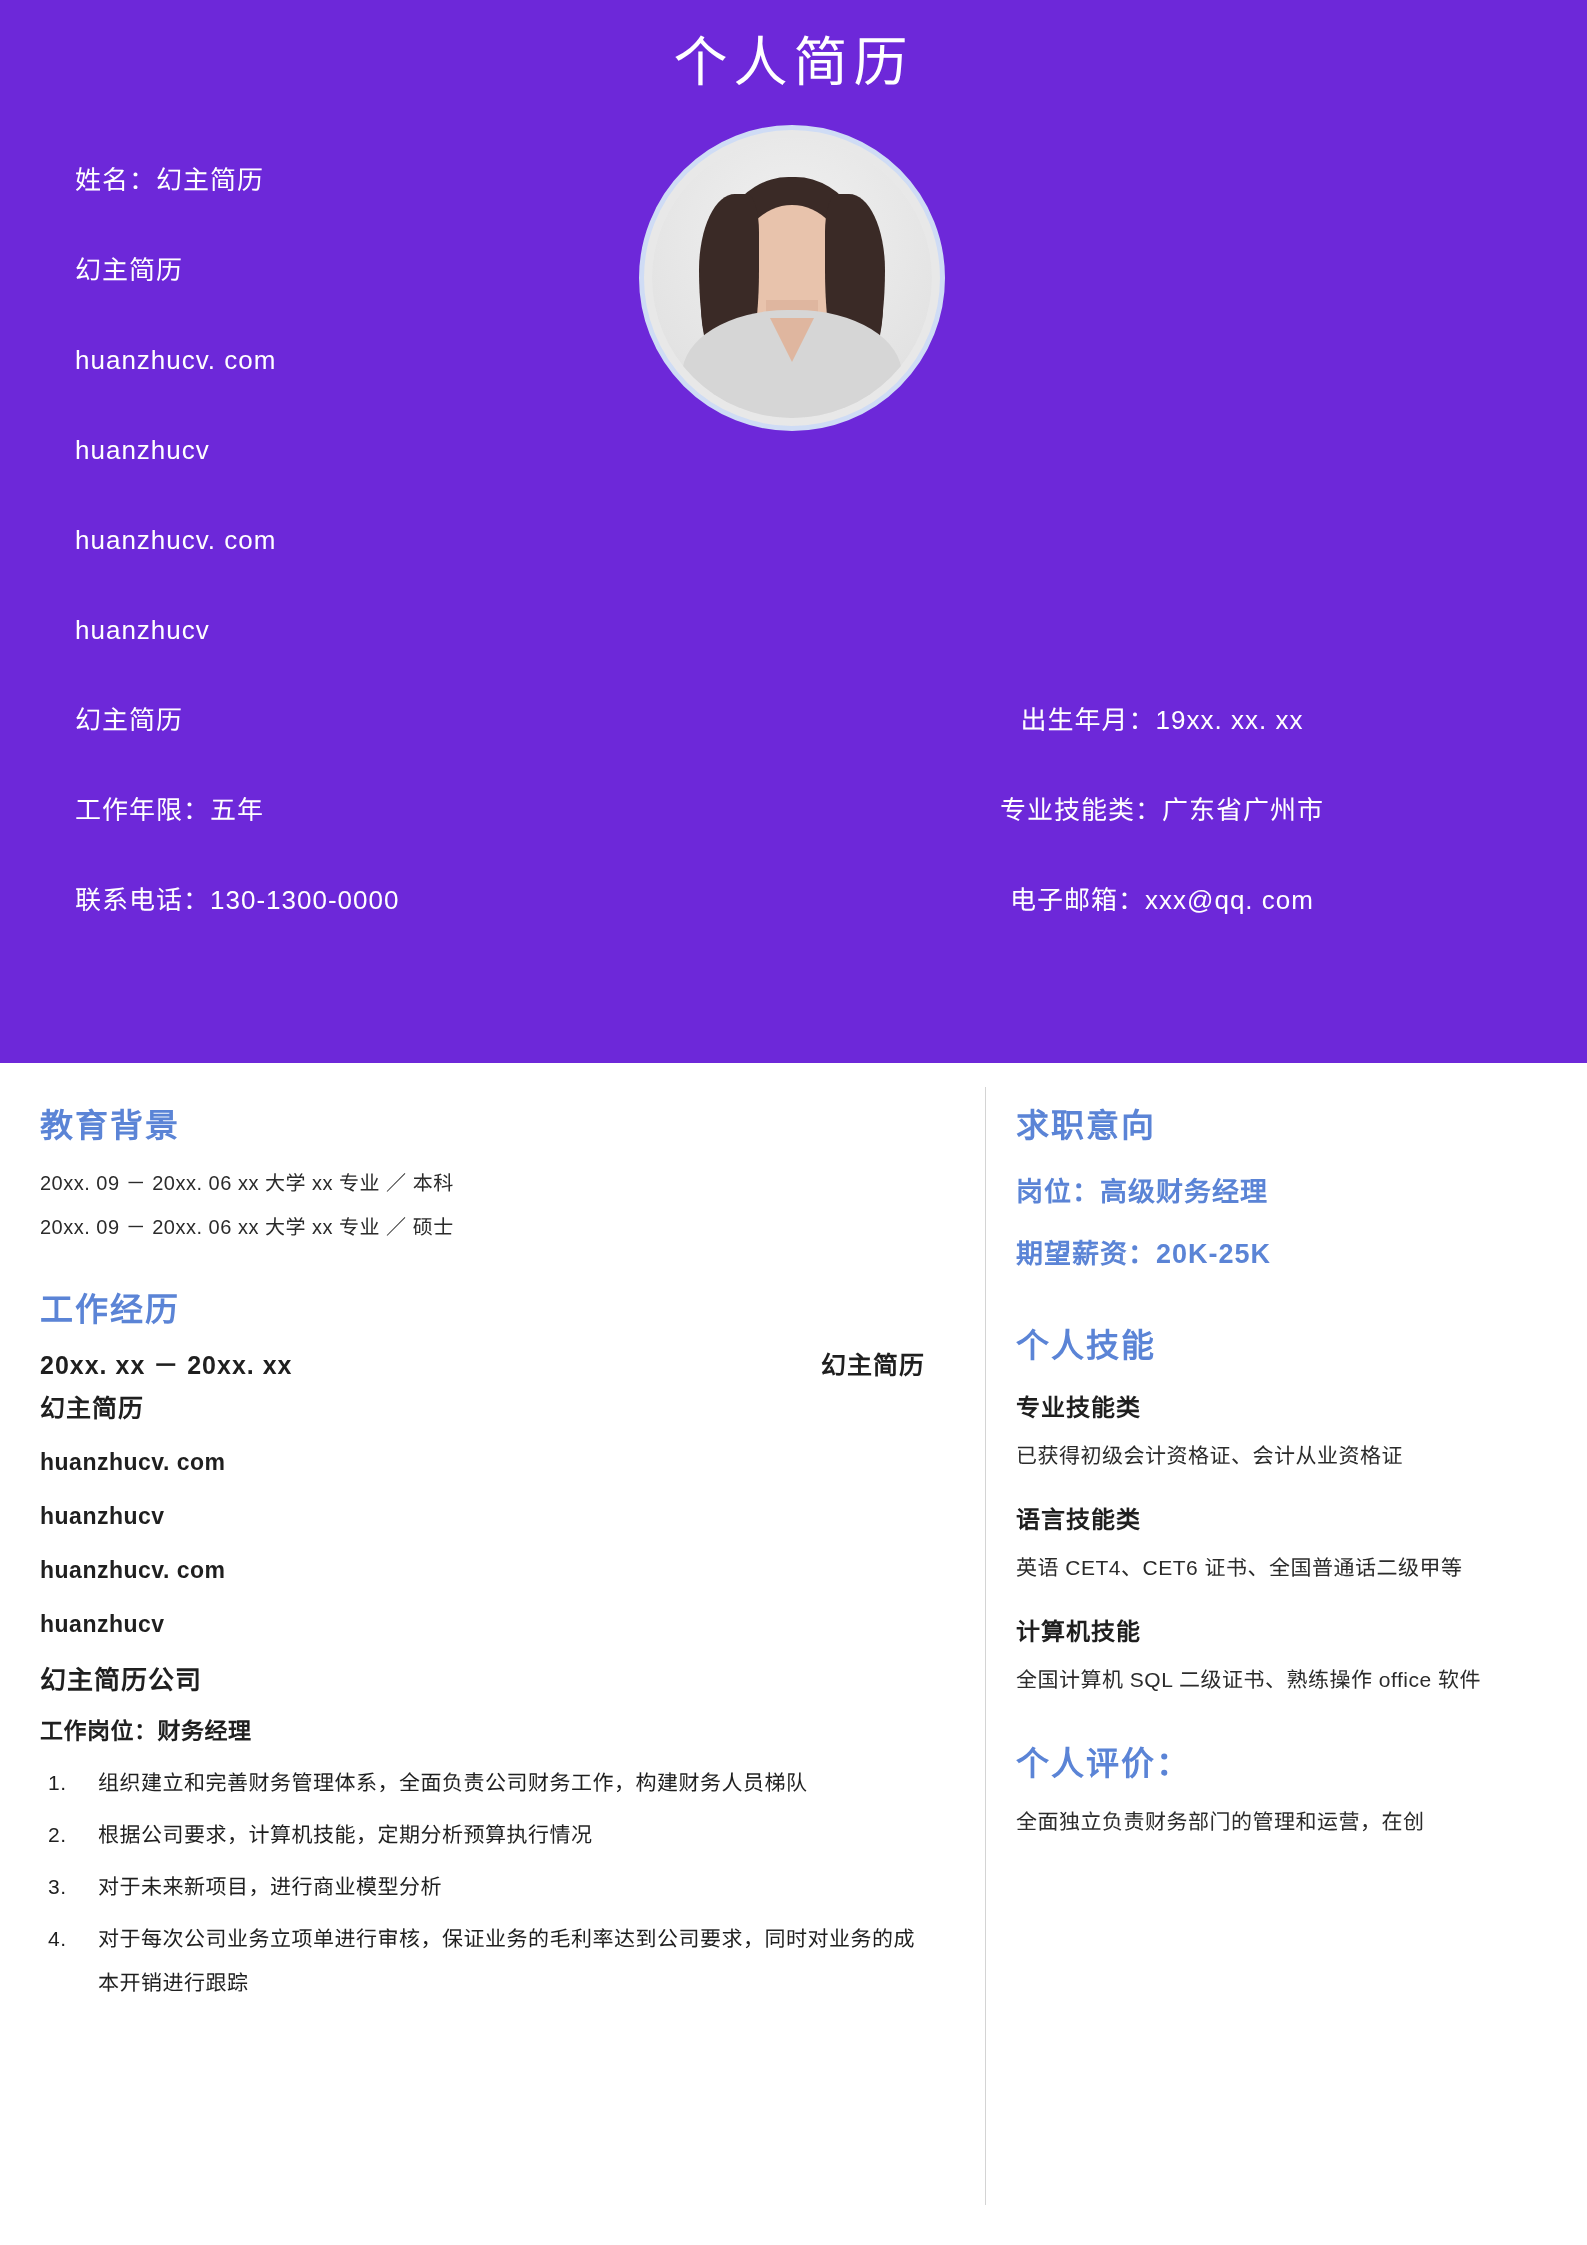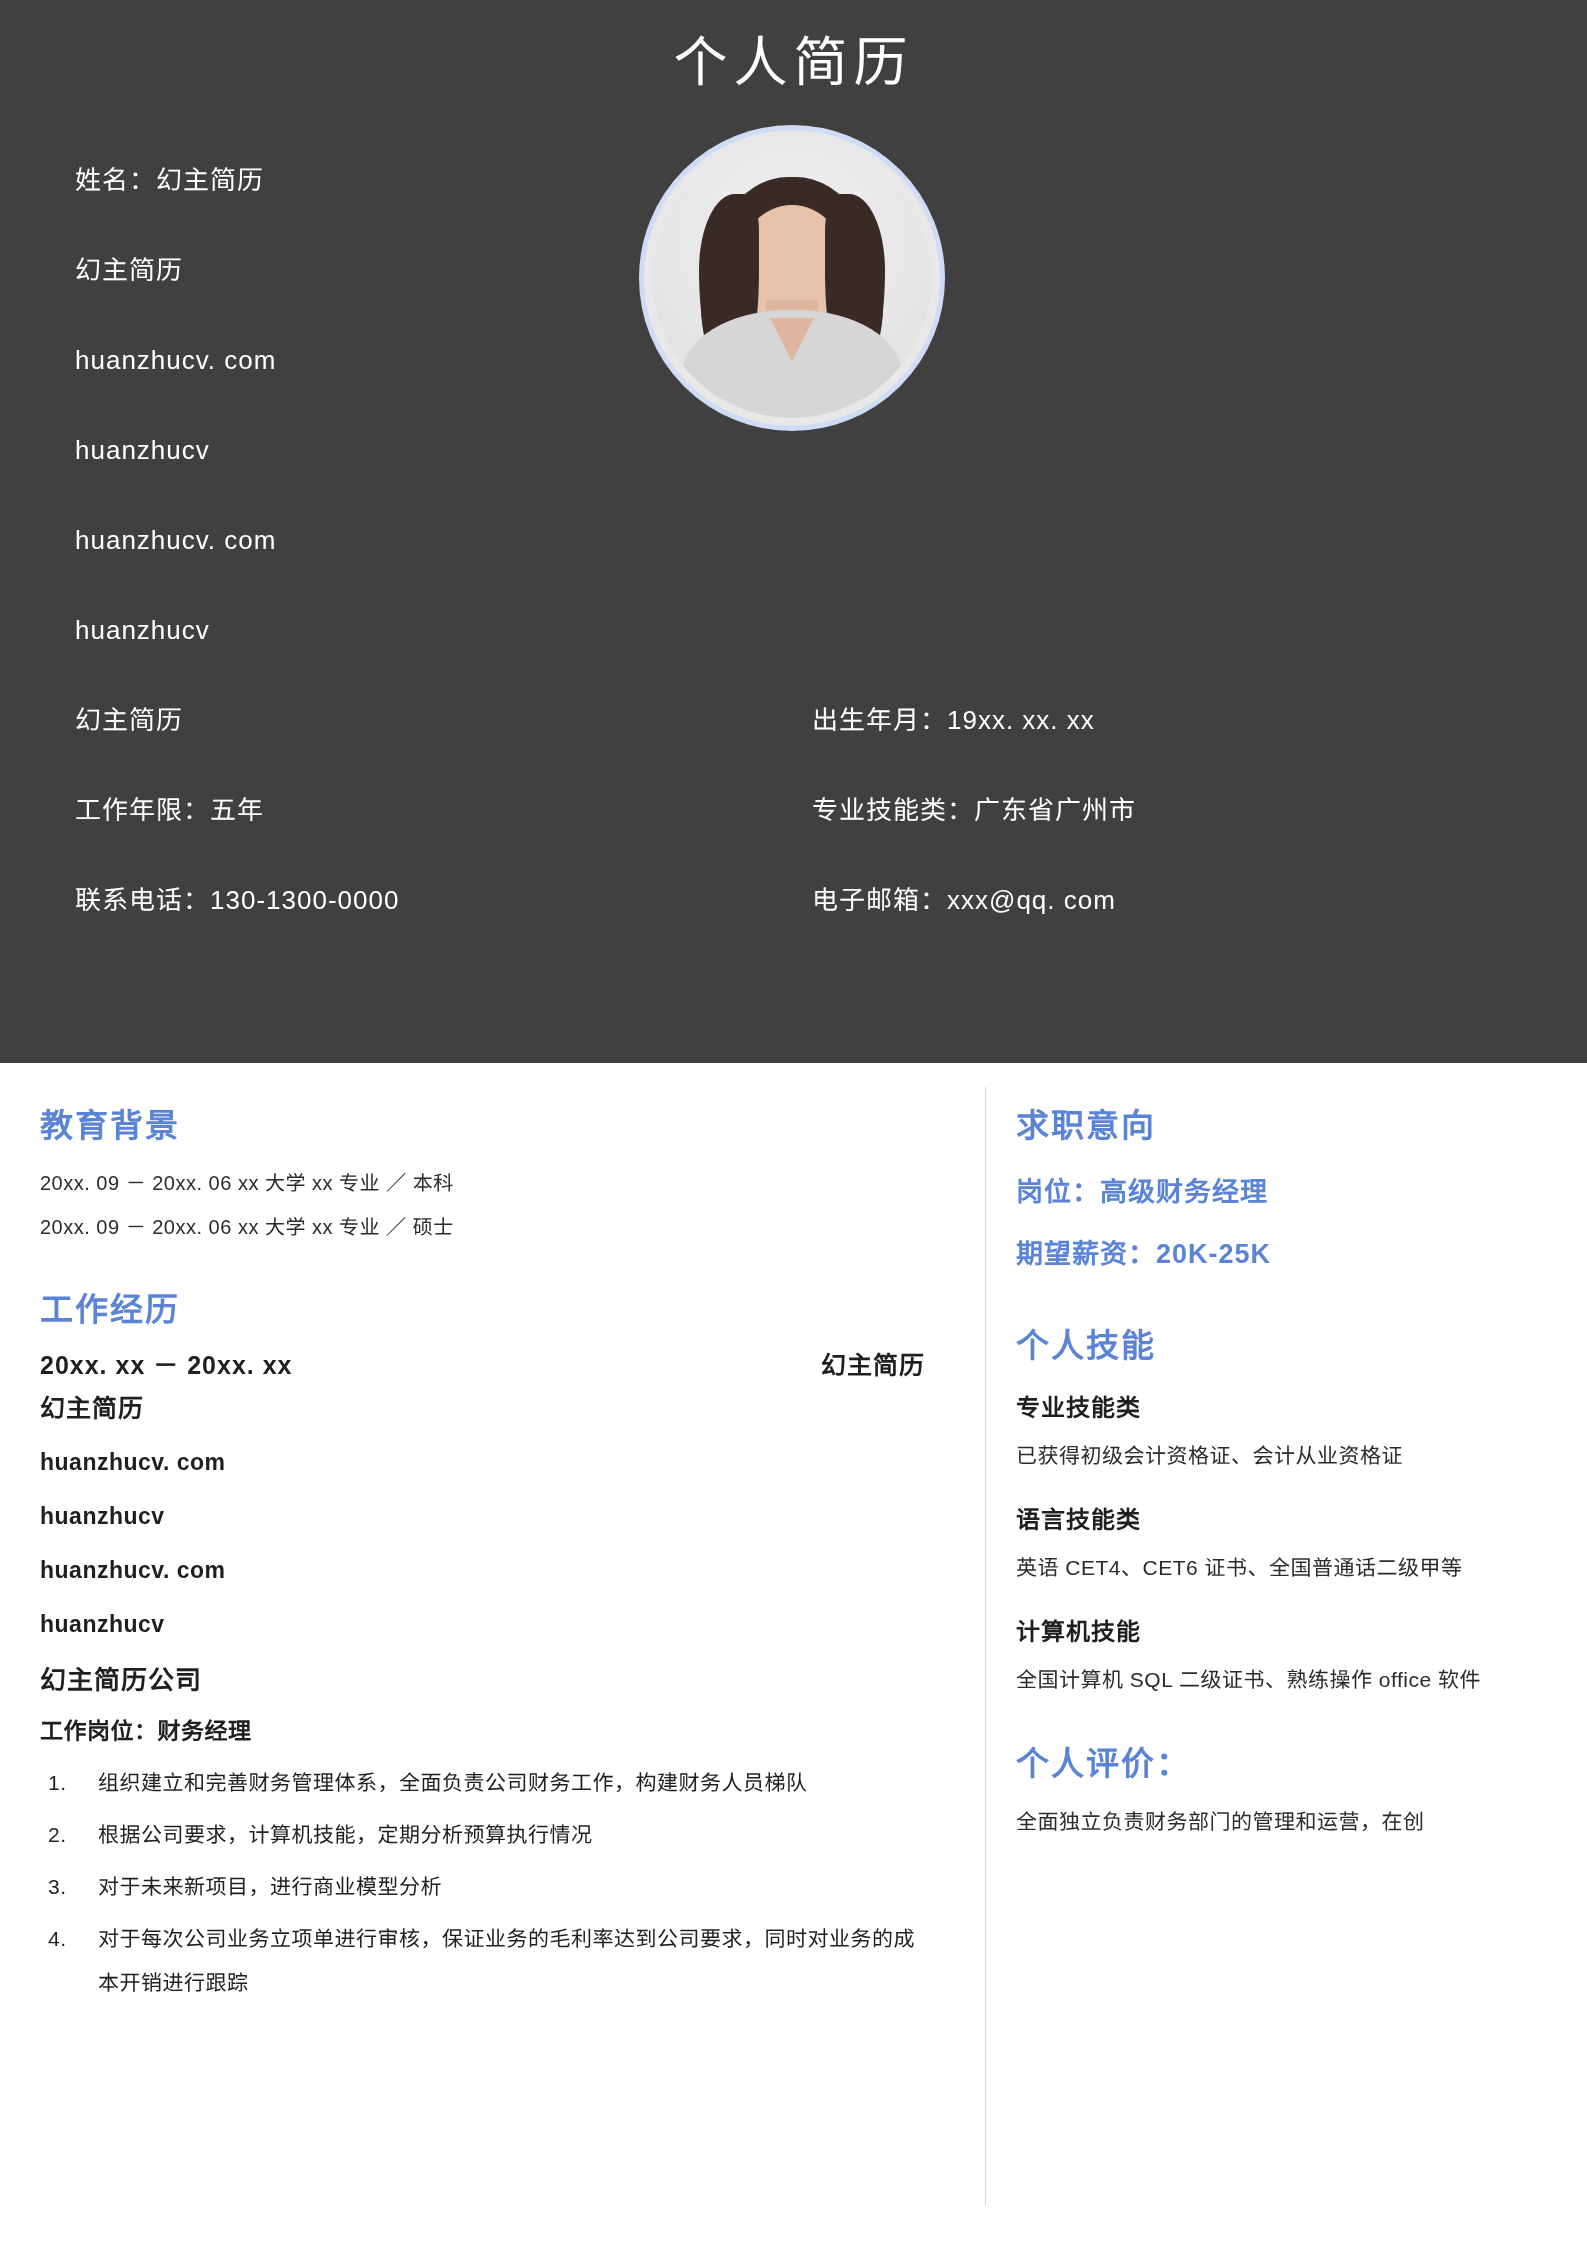--- a/index.html
+++ b/index.html
@@ -13,21 +13,21 @@
     font-family: "Liberation Sans", "DejaVu Sans", sans-serif;
     color: #333333;
     overflow: hidden;
   }
 
   
   .header {
     position: relative;
     width: 1587px;
     height: 1063px;
-    background: #404040;
+    background: #6d28d9;
     box-sizing: border-box;
   }
   .header-title {
     text-align: center;
     color: #ffffff;
     font-size: 54px;
     letter-spacing: 6px;
     padding-top: 18px;
     font-weight: 400;
   }
@@ -141,21 +141,21 @@
     color: #ffffff;
     font-size: 26px;
     line-height: 90px;
     white-space: nowrap;
     letter-spacing: 1px;
   }
   .header-right {
     position: absolute;
     right: 75px;
     top: 675px;
-    text-align: left;
+    text-align: center;
     width: 700px;
   }
   .header-right .line {
     color: #ffffff;
     font-size: 26px;
     line-height: 90px;
     white-space: nowrap;
     letter-spacing: 1px;
   }
 

